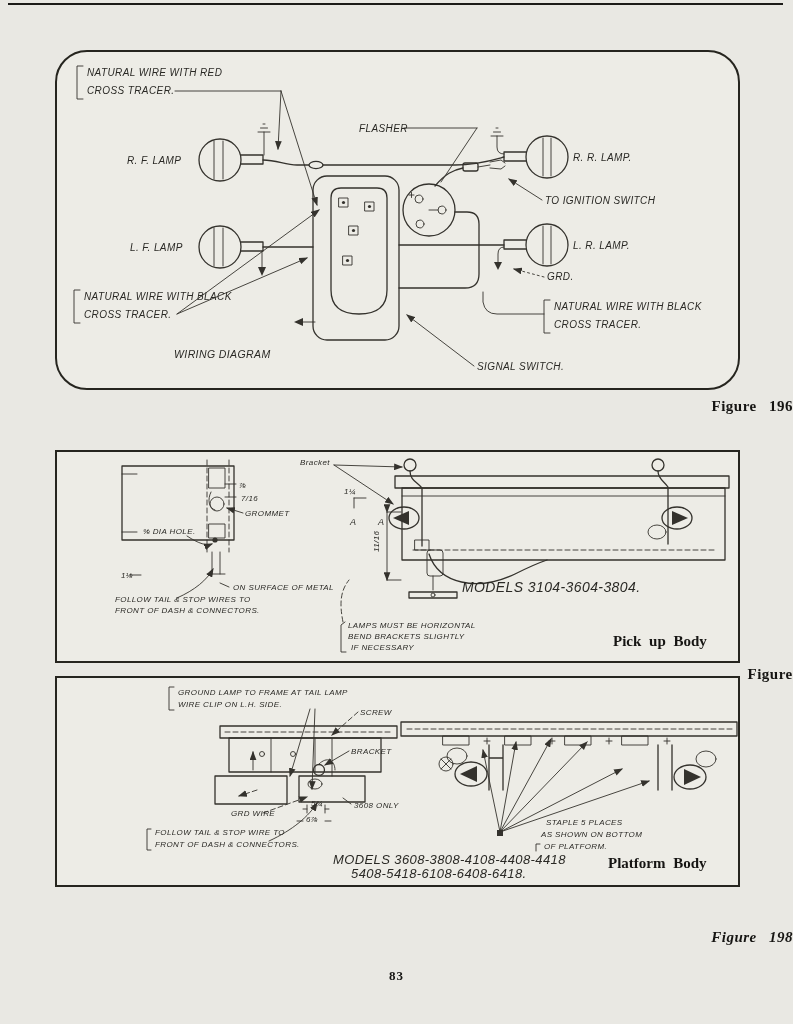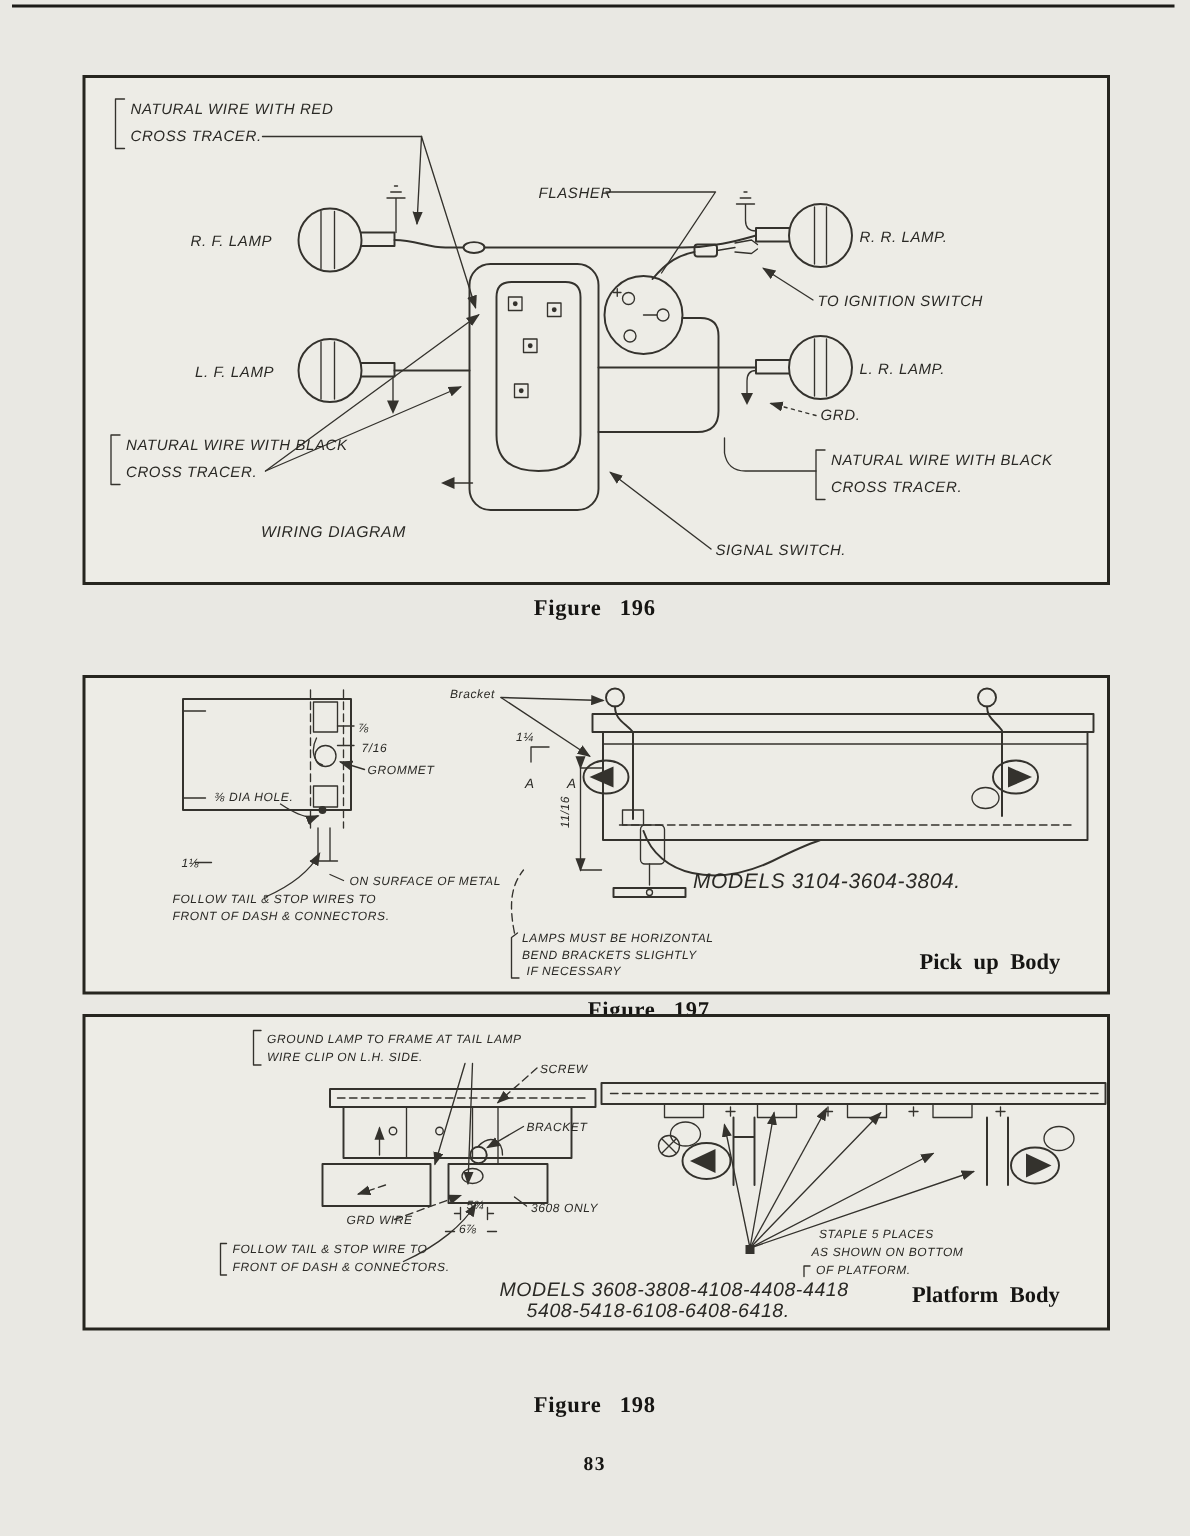--- a/index.html
+++ b/index.html
@@ -10,31 +10,31 @@
     overflow:hidden;
   }
   .top-rule{
     position:absolute;top:3px;left:8px;right:10px;height:2px;
     background:#1c1b18;
   }
   .figbox{
     position:absolute;left:55px;width:681px;
     border:2px solid #26251f;background:#edecE6;
   }
-  #box196{top:50px;height:336px;}
+  #box196{top:50px;height:336px;border-radius:32px;}
   #box197{top:450px;height:209px;}
   #box198{top:676px;height:207px;}
   .caption{
-    position:absolute;left:0;width:793px;text-align:center;
+    position:absolute;left:0;width:793px;text-align:right;
     font-family:"Liberation Serif",serif;font-weight:bold;
     font-size:15px;color:#161513;word-spacing:8px;letter-spacing:.5px;
   }
   #cap196{top:398px;}
   #cap197{top:666px;padding-left:36px;}
-  #cap198{top:929px;}
+  #cap198{top:929px;font-style:italic;}
   .pagenum{
     position:absolute;top:968px;left:0;width:793px;text-align:center;
     font-family:"Liberation Serif",serif;font-weight:bold;
     font-size:13px;color:#161513;letter-spacing:1px;
   }
   svg{display:block;}
   .ln{fill:none;stroke:#34322d;stroke-width:1.3;stroke-linecap:round;stroke-linejoin:round;}
   .thin{stroke-width:.9;}
   .dash{stroke-dasharray:5 3;}
   .dot{stroke-dasharray:2 3;}

